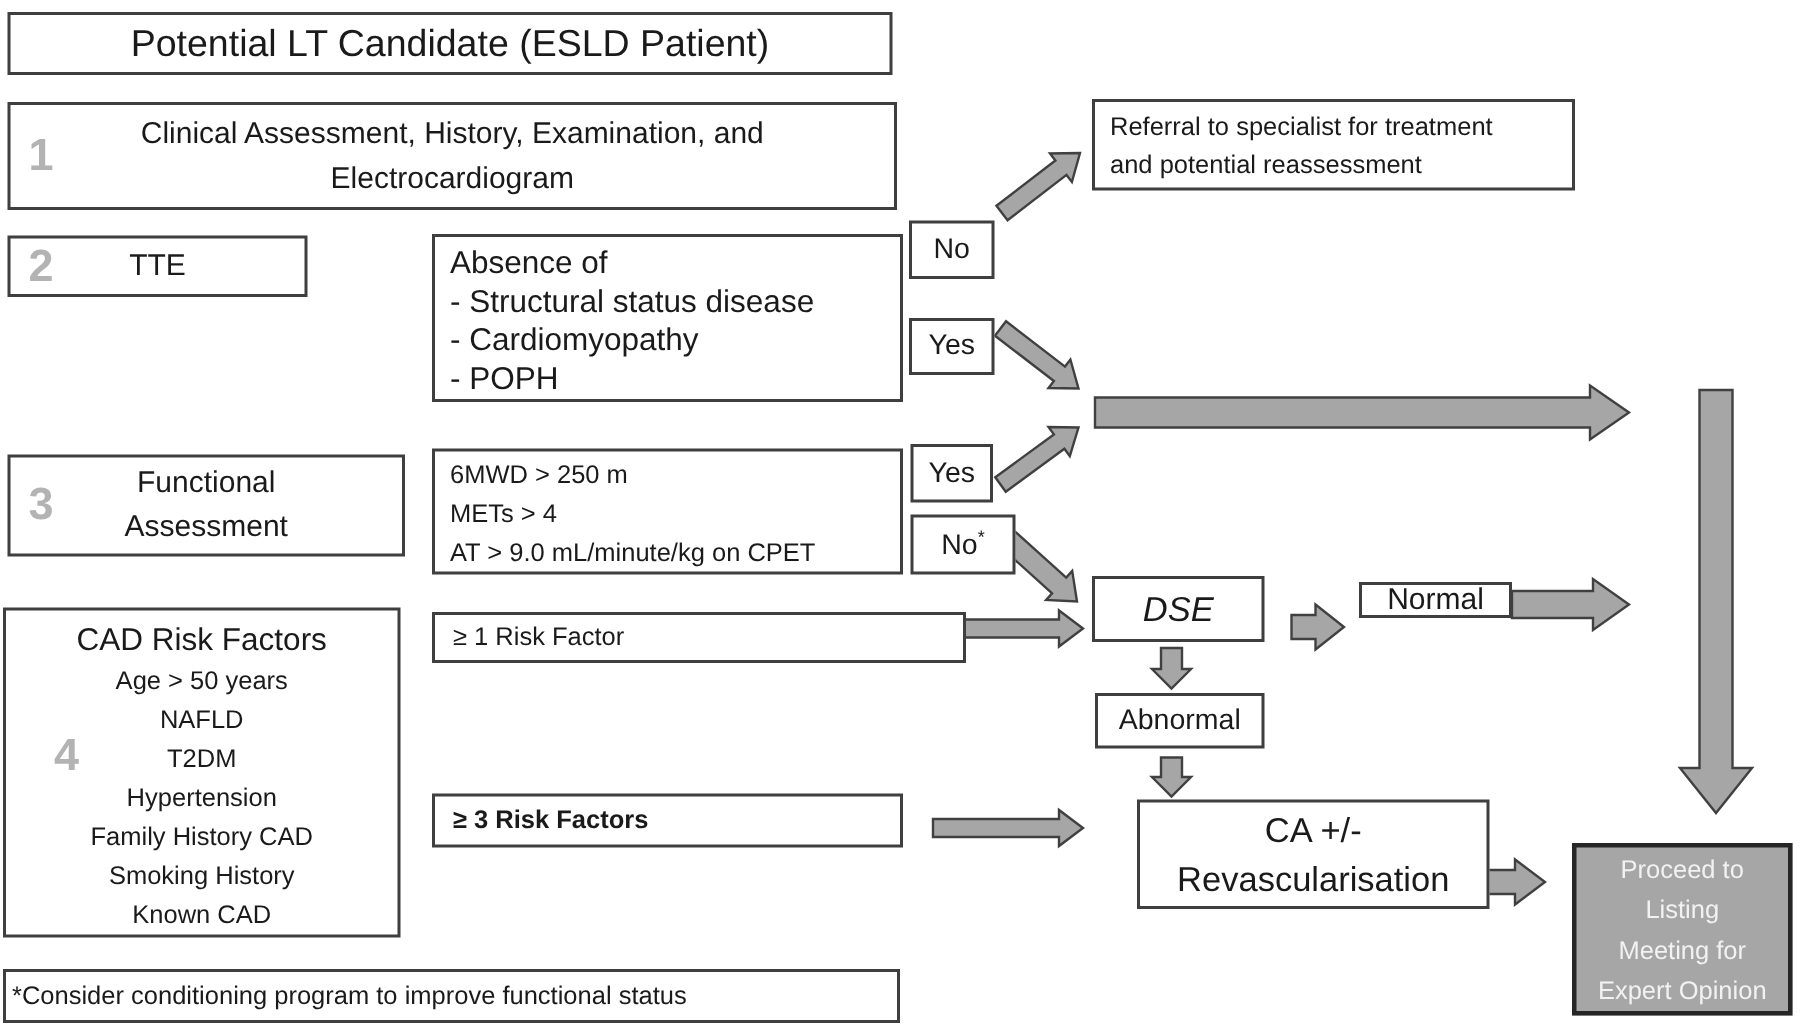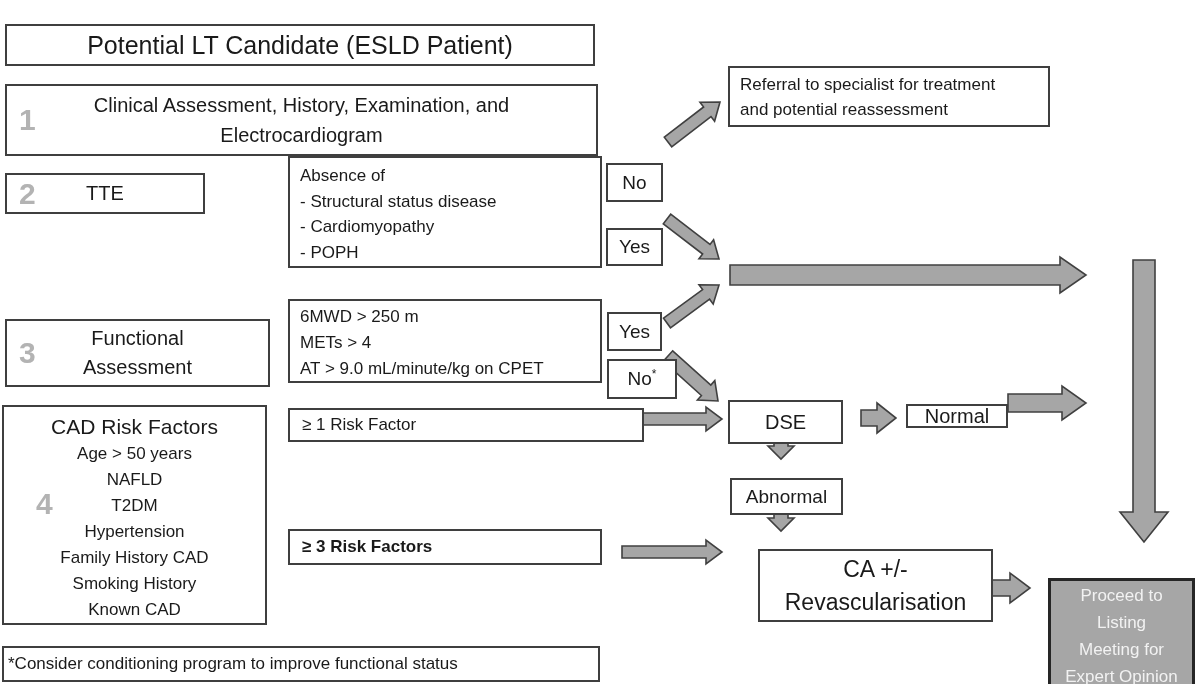--- a/index.html
+++ b/index.html
@@ -8,42 +8,42 @@
     --proceed-text:#f2f2f2; --text:#1a1a1a;
   }
   html,body{margin:0;padding:0;background:#ffffff;}
   .canvas{
     position:relative;width:1200px;height:684px;background:#fff;overflow:hidden;
     font-family:"Liberation Sans", sans-serif;color:var(--text);
   }
   .arrows{position:absolute;left:0;top:0;z-index:0;}
   .arrow{fill:var(--arrow-fill);stroke:var(--arrow-stroke);stroke-width:1.6;}
   .box{position:absolute;background:#fff;border:2px solid var(--box-border);box-sizing:border-box;z-index:1;}
-  .cc{display:flex;flex-direction:column;align-items:center;justify-content:center;text-align:center;margin-top:16px;}
+  .cc{display:flex;flex-direction:column;align-items:center;justify-content:center;text-align:center;}
   .stepnum{position:absolute;left:12px;top:50%;transform:translateY(-50%);
     color:var(--step-number);font-weight:bold;font-size:30px;line-height:30px;}
   .title-box{left:5px;top:8px;width:590px;height:42px;font-size:25px;}
   .step1-box{left:5px;top:68px;width:593px;height:72px;font-size:20px;line-height:30px;}
   .step2-box{left:5px;top:157px;width:200px;height:41px;font-size:20px;}
-  .absence-box{left:288px;top:156px;width:314px;height:112px;font-size:17px;line-height:25.5px;padding:5px 10px;}
+  .absence-box{left:288px;top:156px;width:314px;height:112px;font-size:21px;line-height:25.5px;padding:5px 10px;}
   .tte-no-box{left:606px;top:147px;width:57px;height:39px;font-size:19px;}
   .tte-yes-box{left:606px;top:212px;width:57px;height:38px;font-size:19px;}
   .referral-box{left:728px;top:66px;width:322px;height:61px;font-size:17px;line-height:25px;padding:4px 10px;}
   .step3-box{left:5px;top:303px;width:265px;height:68px;font-size:20px;line-height:29px;}
   .func-criteria-box{left:288px;top:299px;width:314px;height:84px;font-size:17px;line-height:26px;padding:3px 10px;}
   .func-yes-box{left:607px;top:296px;width:55px;height:39px;font-size:19px;}
   .func-no-box{left:607px;top:343px;width:70px;height:40px;font-size:19px;}
   .func-no-box sup{font-size:12px;}
   .cad-box{left:2px;top:405px;width:265px;height:220px;padding-top:6px;}
   .cad-box .cad-title{font-size:21px;line-height:28px;text-align:center;}
   .cad-box .cad-item{font-size:17px;line-height:26px;text-align:center;}
   .cad-box .stepnum{top:45%;left:32px;}
   .risk1-box{left:288px;top:408px;width:356px;height:34px;font-size:17px;display:flex;align-items:center;padding-left:12px;}
   .risk3-box{left:288px;top:529px;width:314px;height:36px;font-size:17px;display:flex;align-items:center;padding-left:12px;font-weight:bold;}
-  .dse-box{left:728px;top:384px;width:115px;height:44px;font-size:20px;}
+  .dse-box{left:728px;top:384px;width:115px;height:44px;font-size:23px;font-style:italic;}
   .normal-box{left:906px;top:388px;width:102px;height:24px;font-size:20px;}
   .abnormal-box{left:730px;top:462px;width:113px;height:37px;font-size:19px;}
   .ca-box{left:758px;top:533px;width:235px;height:73px;font-size:23px;line-height:33px;}
   .proceed-box{left:1048px;top:562px;width:147px;height:115px;background:var(--proceed-fill);
     border:3px solid var(--proceed-border);color:var(--proceed-text);font-size:17px;line-height:27px;}
   .footnote-box{left:2px;top:646px;width:598px;height:36px;font-size:17px;display:flex;align-items:center;padding-left:4px;}
 </style>
 </head>
 <body>
 

